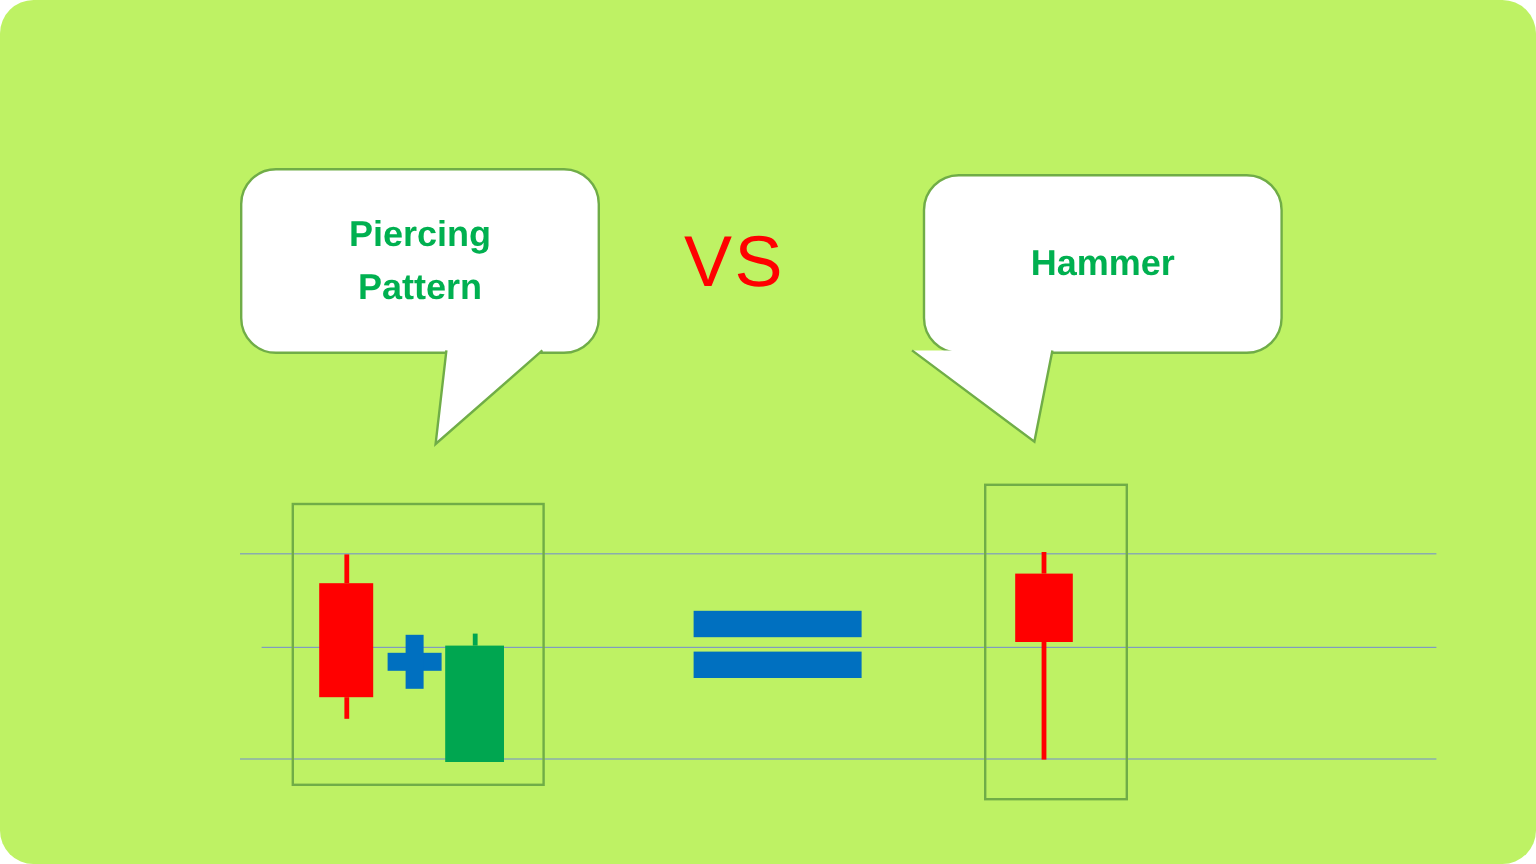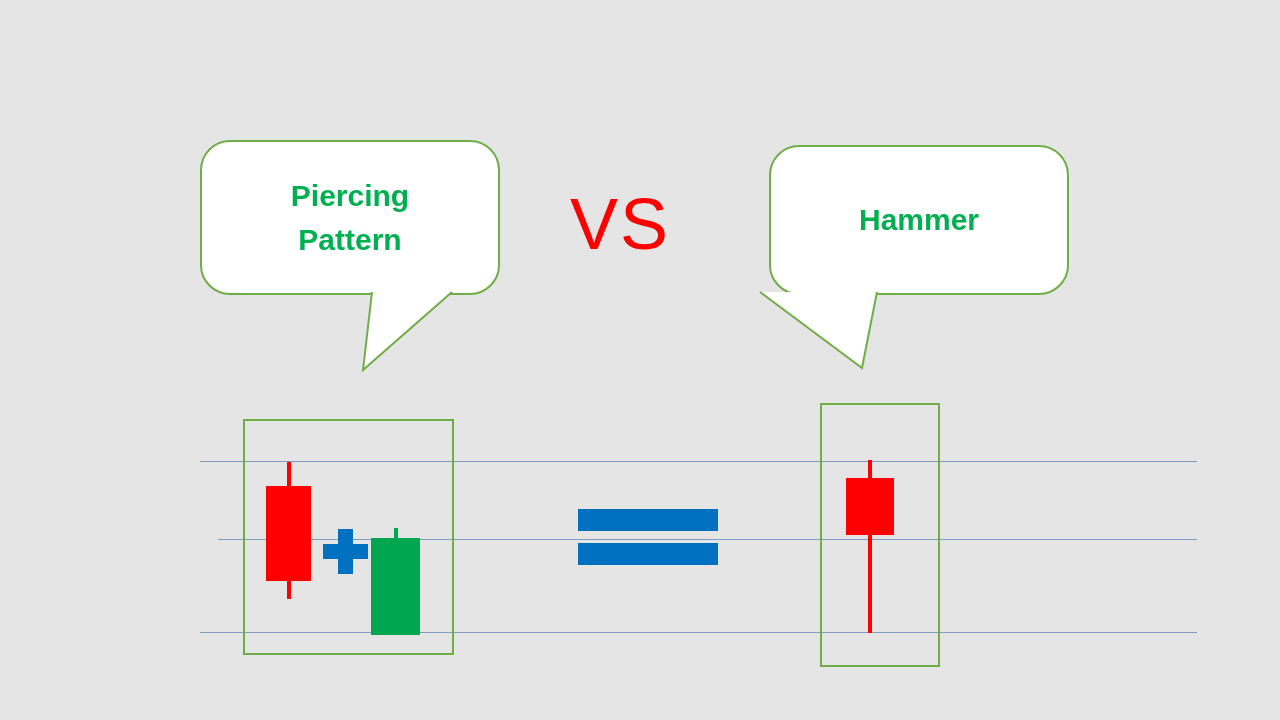--- a/index.html
+++ b/index.html
@@ -5,22 +5,23 @@
   html, body {
     margin: 0;
     padding: 0;
     background: #ffffff;
     font-family: "Liberation Sans", sans-serif;
   }
   .canvas {
     position: relative;
     width: 1280px;
     height: 720px;
-    background: #e5e5e5;
+    background: #bef264;
     overflow: hidden;
+    border-radius: 28px;
   }
   
   .level-line {
     position: absolute;
     height: 1px;
     background: #7E9CC0;
   }
   .line-1 { left: 200px; top: 461px; width: 997px; }
   .line-2 { left: 218px; top: 539px; width: 979px; }
   .line-3 { left: 200px; top: 632px; width: 997px; }
@@ -65,21 +66,21 @@
     height: 720px;
     pointer-events: none;
   }
 
   
   .vs {
     position: absolute;
     left: 570px;
     top: 183px;
     color: #FF0000;
-    font-size: 72px;
+    font-size: 60px;
     font-weight: 400;
     letter-spacing: 2px;
   }
 
   
   .wick {
     position: absolute;
     width: 4px;
     background: #FF0000;
   }

